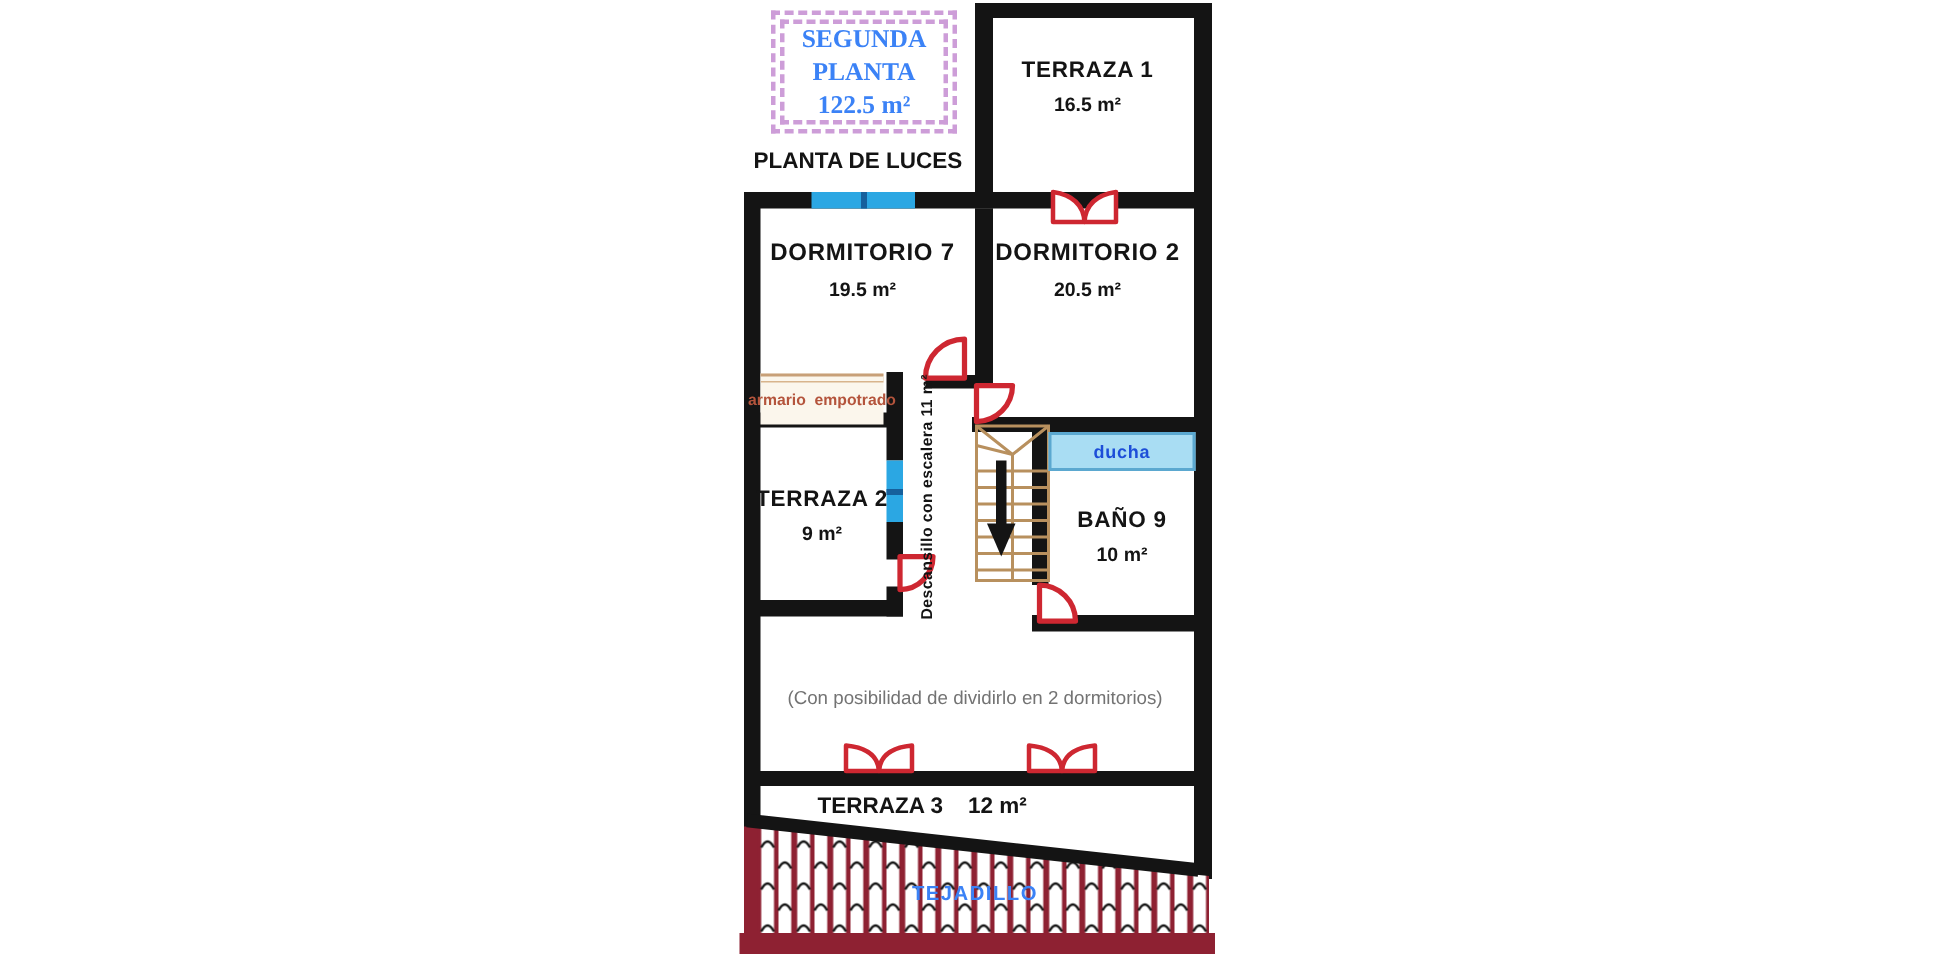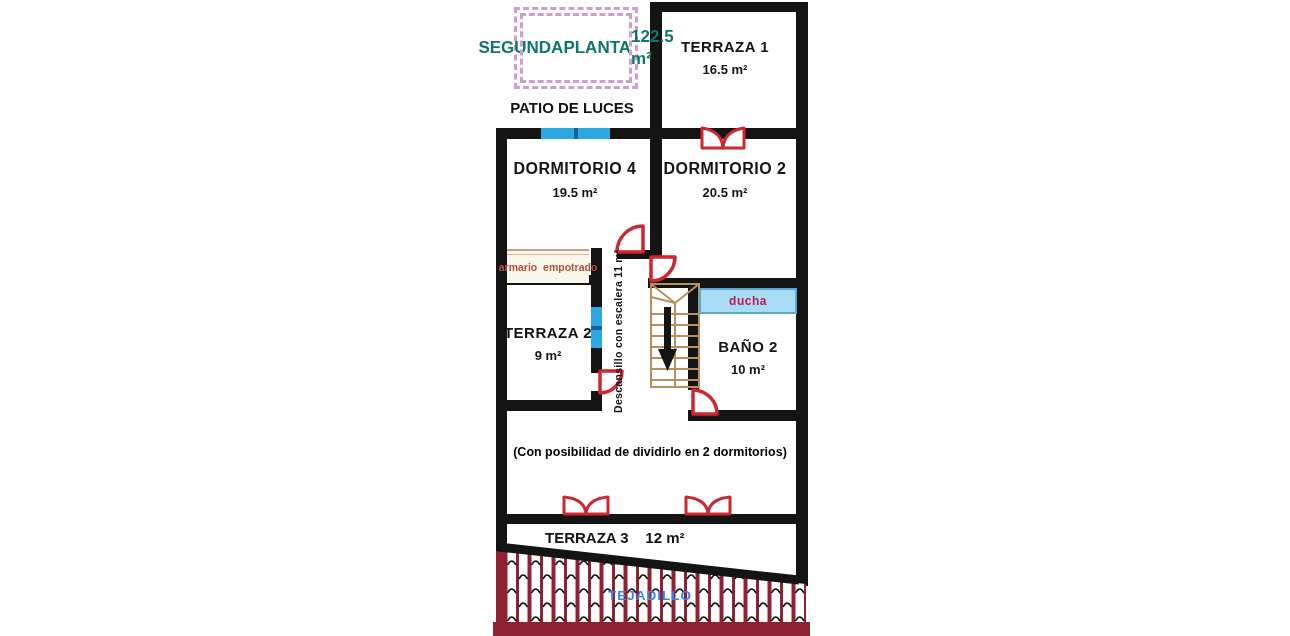--- a/index.html
+++ b/index.html
@@ -8,46 +8,46 @@
     font-family:"Liberation Sans",sans-serif;color:#141414;
   }
   .wall{position:absolute;background:#141414;}
   .room-label{position:absolute;text-align:center;z-index:6;}
   .rn{font-weight:bold;font-size:15px;letter-spacing:.5px;white-space:pre;}
   .ra{font-weight:bold;font-size:13px;margin-top:7px;white-space:pre;}
   .big .rn{font-size:16px;}
   #title-box{
     position:absolute;left:514px;top:7px;width:118px;height:76px;
     border:3px dashed #cd9dd8;outline:3px dashed #cd9dd8;outline-offset:-9px;
-    display:flex;align-items:center;justify-content:center;
-    color:#0f766e;font-weight:bold;font-size:17px;line-height:1.3;z-index:6;
+    display:flex;flex-direction:column;align-items:center;justify-content:center;
+    color:#3b82f6;font-weight:bold;font-size:17px;line-height:1.3;z-index:6;font-family:Liberation Serif, serif;
   }
   #patio-label{position:absolute;left:498px;top:99px;width:148px;text-align:center;
     font-weight:bold;font-size:15px;z-index:6;}
   #armario{
     position:absolute;left:507px;top:249px;width:82px;height:32px;z-index:5;
     background:#fbf6ec;border-top:2px solid #c8a078;box-shadow:inset 0 3px 0 #fbf6ec, inset 0 4px 0 #d8b48c;
     display:flex;align-items:center;justify-content:center;
     color:#b4543c;font-weight:bold;font-size:10.5px;white-space:pre;
   }
   #descansillo{
     position:absolute;left:606px;top:250px;width:24px;height:162px;z-index:5;
     writing-mode:vertical-rl;transform:rotate(180deg);
     display:flex;align-items:center;justify-content:center;
     font-weight:bold;font-size:10.5px;white-space:nowrap;letter-spacing:.3px;
   }
   #ducha{
     position:absolute;left:699px;top:288px;width:94px;height:22px;z-index:5;
     background:#a9ddf3;border:2px solid #5ba8d0;
     display:flex;align-items:center;justify-content:center;
-    color:#be185d;font-weight:bold;font-size:12px;letter-spacing:.5px;
+    color:#1d4ed8;font-weight:bold;font-size:12px;letter-spacing:.5px;
   }
   #estudio-label{position:absolute;left:500px;top:436px;width:300px;text-align:center;z-index:6;}
   #estudio-label .rn{font-size:16.5px;}
-  #estudio-note{color:#000000;font-weight:bold;font-size:12.5px;margin-top:9px;white-space:pre;}
+  #estudio-note{color:#737373;font-weight:normal;font-size:12.5px;margin-top:22px;white-space:pre;}
   #terraza3-label{position:absolute;left:545px;top:529px;width:230px;text-align:left;
     font-weight:bold;font-size:15px;white-space:pre;z-index:6;}
   #tejadillo-label{position:absolute;left:595px;top:588px;width:110px;text-align:center;
     font-weight:bold;font-size:13.5px;letter-spacing:1px;color:#3b82f6;z-index:6;}
   .bluewin{position:absolute;background:#2ba7e3;z-index:3;}
   .tick{position:absolute;background:#16609c;}
   svg.sym{position:absolute;z-index:4;overflow:visible;}
 </style>
 </head>
 <body>
@@ -132,50 +132,50 @@
     <rect x="0" y="95" width="317" height="14" fill="#8e2132"></rect>
     <line x1="5" y1="20" x2="306" y2="53" stroke="#141414" stroke-width="9"></line>
   </svg>
 
   <div id="title-box">
     <div>SEGUNDA</div>
     <div>PLANTA</div>
     <div>122.5 m²</div>
   </div>
 
-  <div id="patio-label">PATIO DE LUCES</div>
+  <div id="patio-label">PLANTA DE LUCES</div>
 
   <div class="room-label" style="left:655px;top:38px;width:140px;">
     <div class="rn">TERRAZA 1</div>
     <div class="ra">16.5 m²</div>
   </div>
 
   <div class="room-label big" style="left:500px;top:160px;width:150px;">
-    <div class="rn">DORMITORIO 4</div>
+    <div class="rn">DORMITORIO 7</div>
     <div class="ra">19.5 m²</div>
   </div>
 
   <div class="room-label big" style="left:650px;top:160px;width:150px;">
     <div class="rn">DORMITORIO 2</div>
     <div class="ra">20.5 m²</div>
   </div>
 
   <div id="armario">armario  empotrado</div>
 
   <div id="descansillo">Descansillo con escalera  11 m²</div>
 
   <div class="room-label" style="left:498px;top:324px;width:100px;">
     <div class="rn">TERRAZA 2</div>
     <div class="ra">9 m²</div>
   </div>
 
   <div id="ducha">ducha</div>
 
   <div class="room-label" style="left:698px;top:338px;width:100px;">
-    <div class="rn">BAÑO 2</div>
+    <div class="rn">BAÑO 9</div>
     <div class="ra">10 m²</div>
   </div>
 
   <div id="estudio-label">
     <div id="estudio-note">(Con posibilidad de dividirlo en 2 dormitorios)</div>
   </div>
 
   <div id="terraza3-label">TERRAZA 3    12 m²</div>
 
   <div id="tejadillo-label">TEJADILLO</div>

